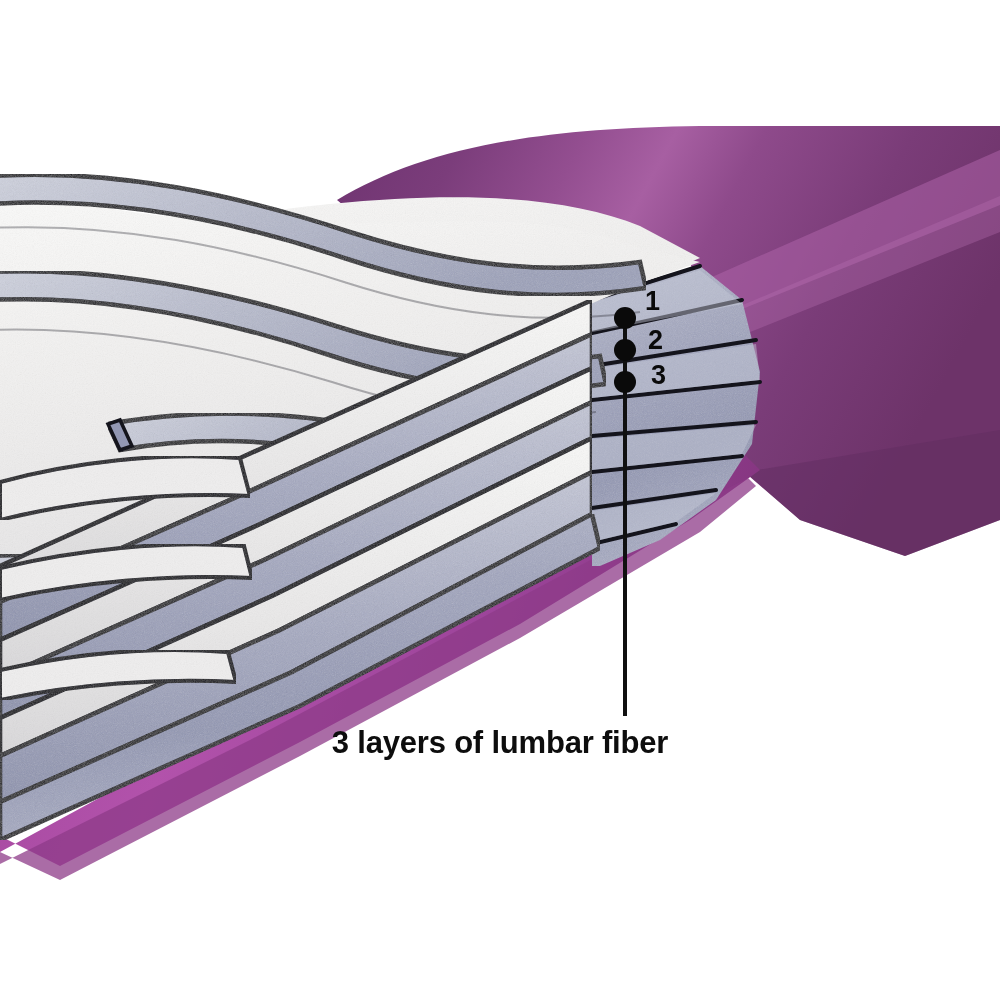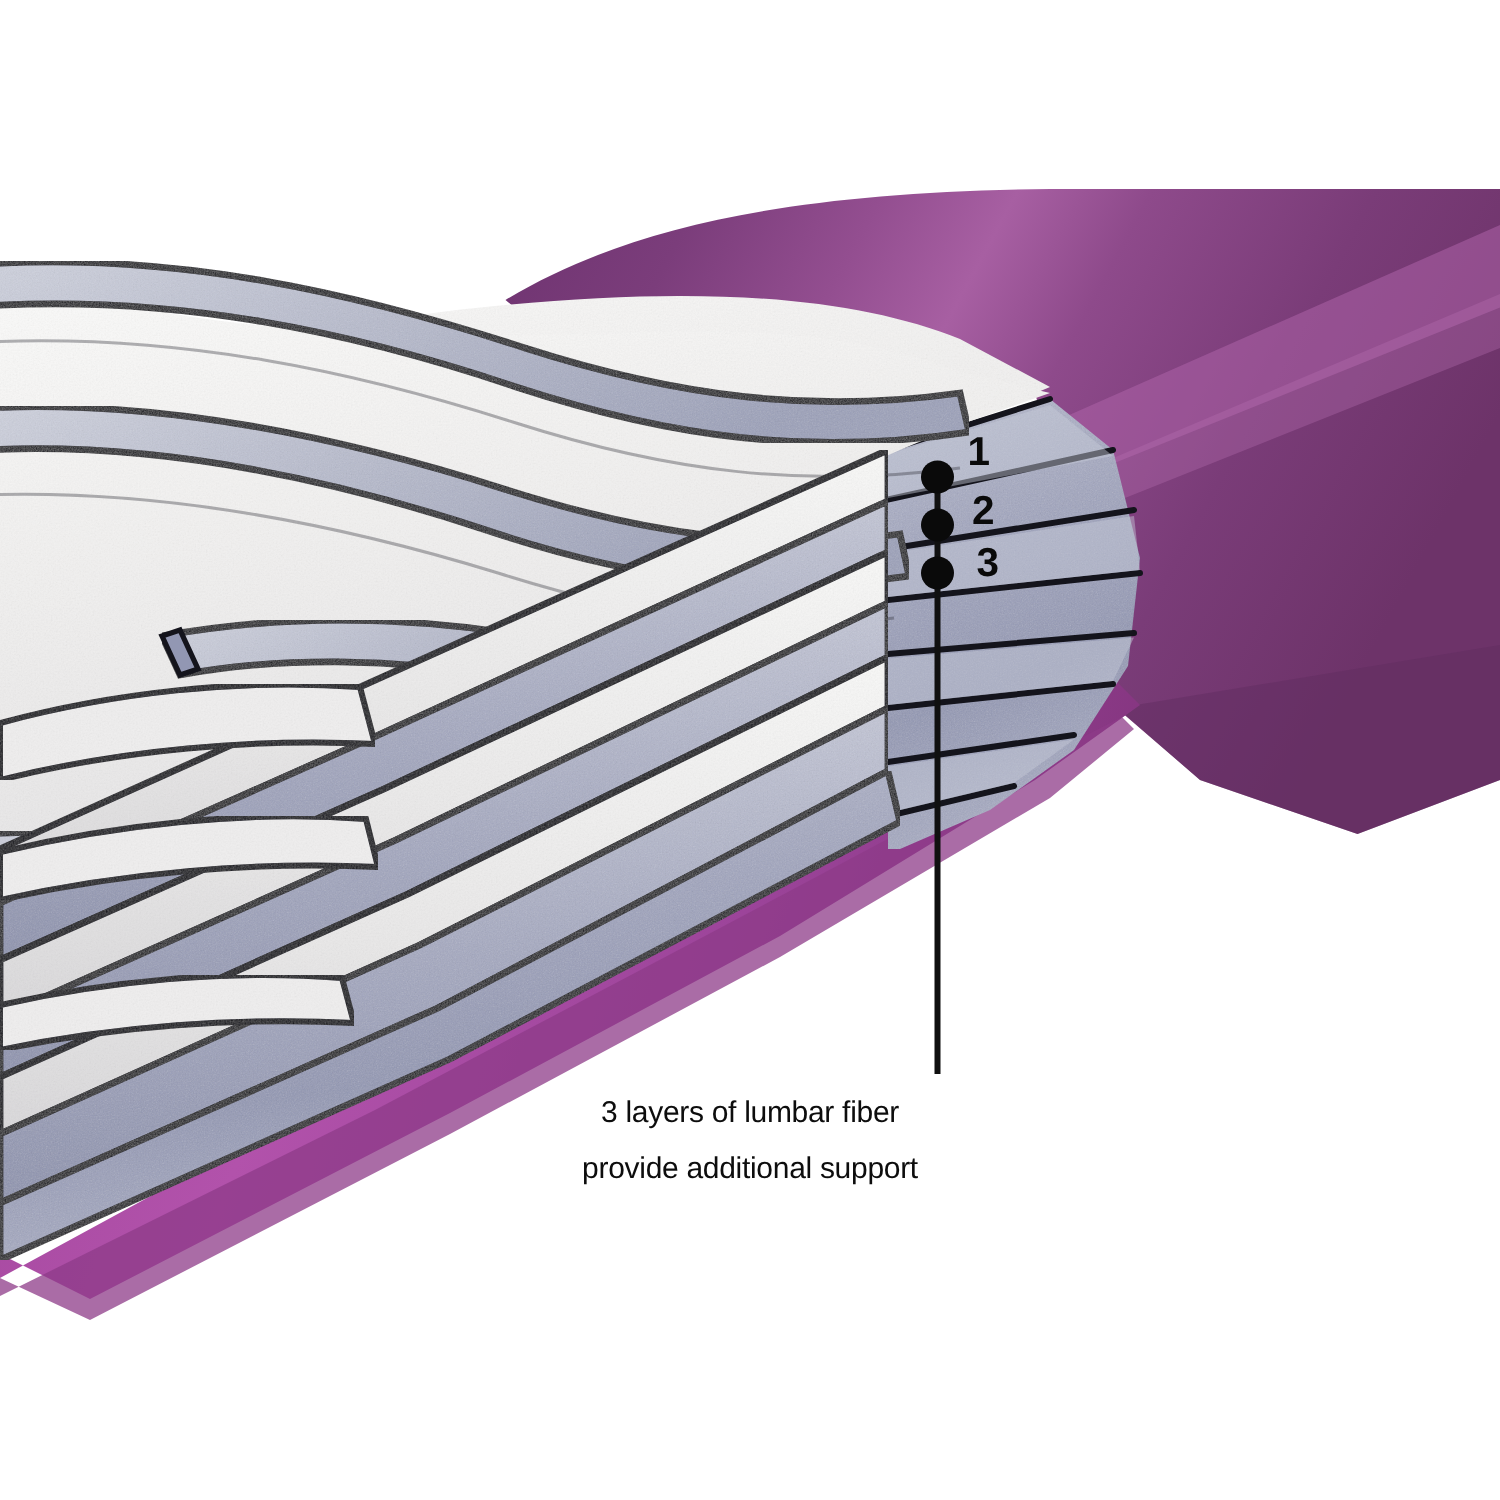--- a/index.html
+++ b/index.html
@@ -9,22 +9,22 @@
     position:relative;
   }
   #stage{position:absolute;left:0;top:0;width:1000px;height:1000px;background:#ffffff;}
   #art{position:absolute;left:0;top:0;width:1000px;height:1000px;}
   .caption{
     position:absolute;
     left:0;right:0;
     top:724px;
     text-align:center;
     color:#0d0d0d;
-    font-weight:normal;
-    font-size:20px;
+    font-weight:bold;
+    font-size:31px;
     line-height:37px;
     letter-spacing:-0.2px;
     -webkit-font-smoothing:antialiased;
   }
   .caption .ln{display:block;white-space:nowrap;}
   .numlab{
     position:absolute;
     color:#0a0a0a;
     font-weight:bold;
     font-size:27px;
@@ -222,16 +222,15 @@
       </g>
     </g>
   </svg>
 
   <span class="numlab" id="n1">1</span>
   <span class="numlab" id="n2">2</span>
   <span class="numlab" id="n3">3</span>
 
   <div class="caption">
     <span class="ln">3 layers of lumbar fiber</span>
-    <span class="ln">provide additional support</span>
   </div>
 
 </div>
 
 </body></html>

